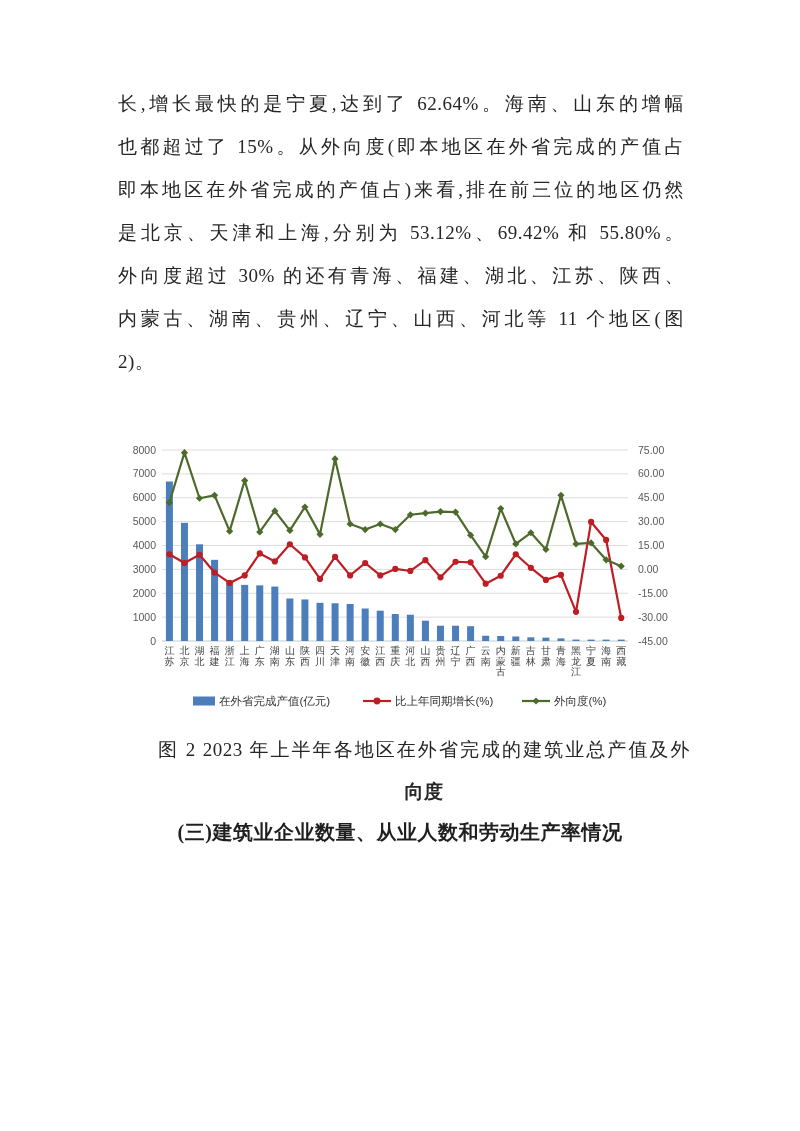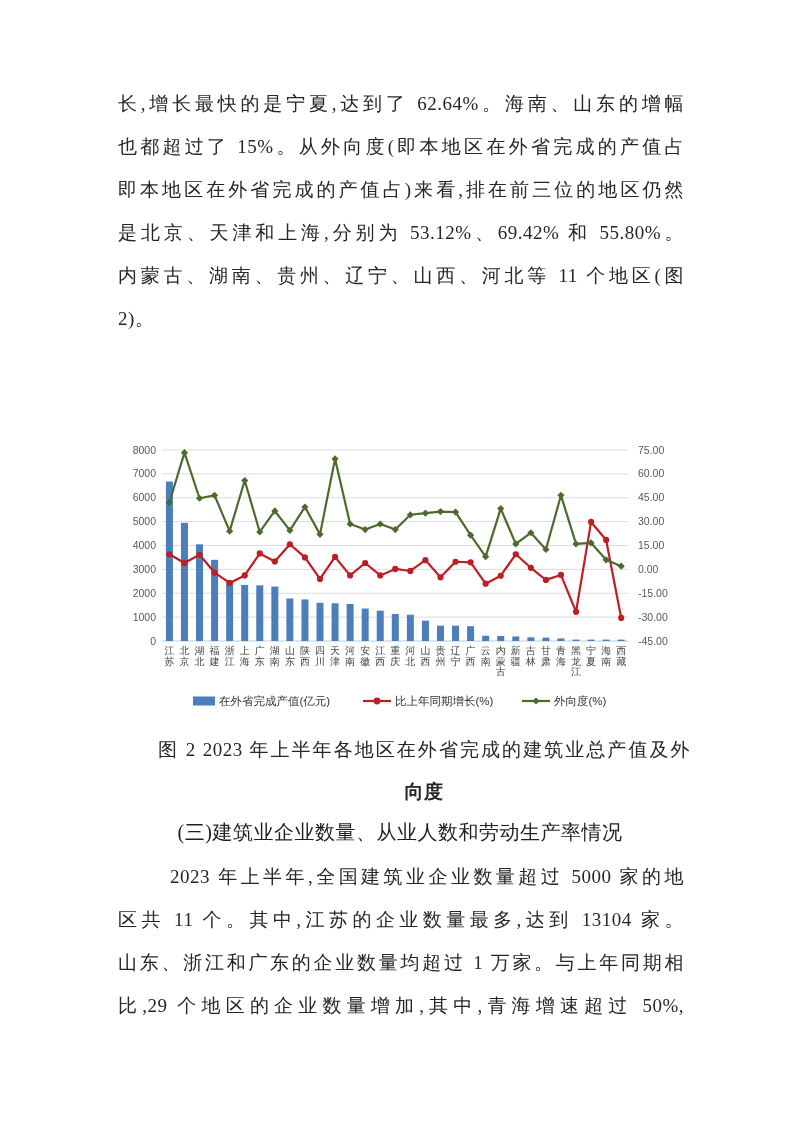--- a/index.html
+++ b/index.html
@@ -19,33 +19,34 @@
   .para .line.indent{text-indent:52px;}
   #p1{left:118px; top:82px; width:566px;}
   #p2{left:118px; top:855px; width:566px;}
   .chart-wrap{position:absolute; left:114px; top:436px; width:575px; height:282px;}
   .caption{position:absolute; left:110px; top:729px; width:580px; font-size:19px;}
   .caption .cap-line{height:42px; line-height:42px; letter-spacing:0.5px;margin-left:48px;}
   .caption .cap-just{text-align:justify; text-align-last:justify;}
   .caption .cap-center{text-align:center;font-weight:bold;}
   .heading{
     position:absolute; left:0; top:814px; width:800px; height:36px; line-height:36px;
-    text-align:center; font-weight:normal; font-size:20px; letter-spacing:0.5px; color:#1f1f1f;
+    text-align:center; font-weight:bold; font-size:20px; letter-spacing:0.5px; color:#1f1f1f;
   }
   svg text{font-family:"Liberation Sans","DejaVu Sans",sans-serif;}
 </style>
 </head>
 <body>
 
 <div class="page">
   <div class="para" id="p1">
       <div class="line">长,增长最快的是宁夏,达到了 62.64%。海南、山东的增幅</div>
       <div class="line">也都超过了 15%。从外向度(即本地区在外省完成的产值占</div>
       <div class="line">即本地区在外省完成的产值占)来看,排在前三位的地区仍然</div>
       <div class="line">是北京、天津和上海,分别为 53.12%、69.42% 和 55.80%。</div>
+      <div class="line">外向度超过 30% 的还有青海、福建、湖北、江苏、陕西、</div>
       <div class="line">内蒙古、湖南、贵州、辽宁、山西、河北等 11 个地区(图</div>
       <div class="line lastline">2)。</div>
     </div>
 
   <div class="chart-wrap" id="chart"><svg viewBox="0 0 575 282" width="575" height="282">
         <g>
           <line x1="48" x2="514" y1="205" y2="205" stroke="#c9c9c9" stroke-width="1"></line>
           <line x1="48" x2="514" y1="181.125" y2="181.125" stroke="#dcdcdc" stroke-width="1"></line>
           <line x1="48" x2="514" y1="157.25" y2="157.25" stroke="#dcdcdc" stroke-width="1"></line>
           <line x1="48" x2="514" y1="133.375" y2="133.375" stroke="#dcdcdc" stroke-width="1"></line>
@@ -223,19 +224,13 @@
         </g>
       </svg></div>
 
   <div class="caption">
     <div class="cap-line cap-just">图 2 2023 年上半年各地区在外省完成的建筑业总产值及外</div>
     <div class="cap-line cap-center">向度</div>
   </div>
 
   <div class="heading">(三)建筑业企业数量、从业人数和劳动生产率情况</div>
 
-  <div class="para" id="p2">
-      <div class="line indent">2023 年上半年,全国建筑业企业数量超过 5000 家的地</div>
-      <div class="line">区共 11 个。其中,江苏的企业数量最多,达到 13104 家。</div>
-      <div class="line">山东、浙江和广东的企业数量均超过 1 万家。与上年同期相</div>
-      <div class="line">比,29 个地区的企业数量增加,其中,青海增速超过 50%,</div>
-    </div>
 </div>
 
 </body></html>

